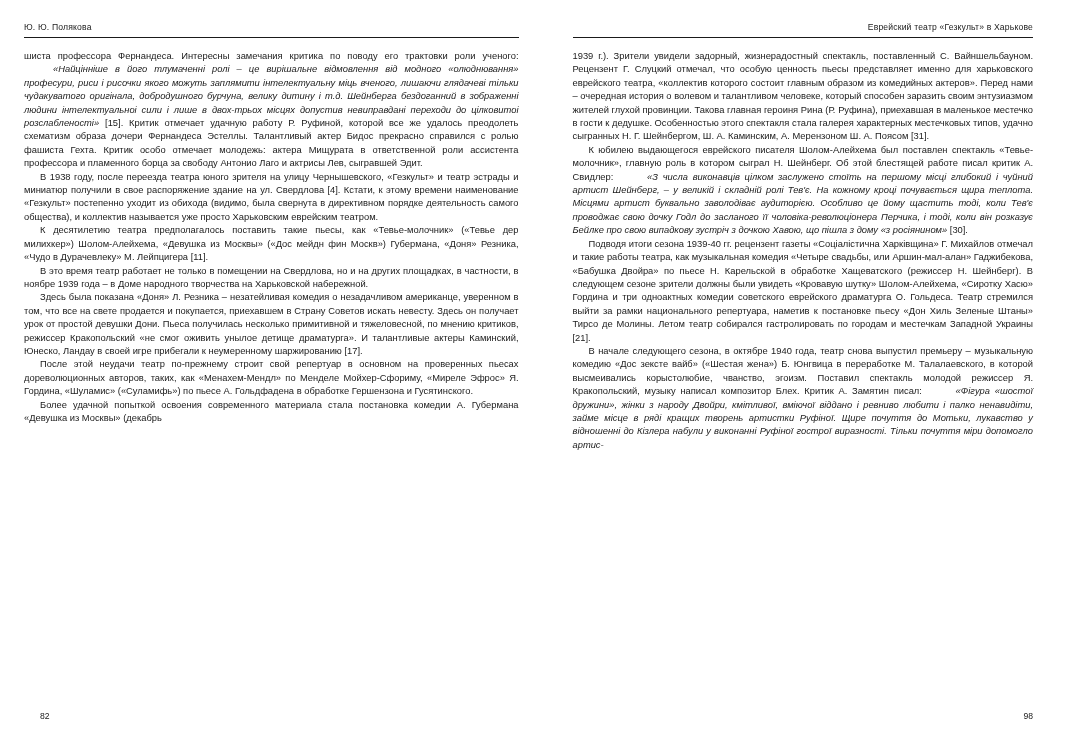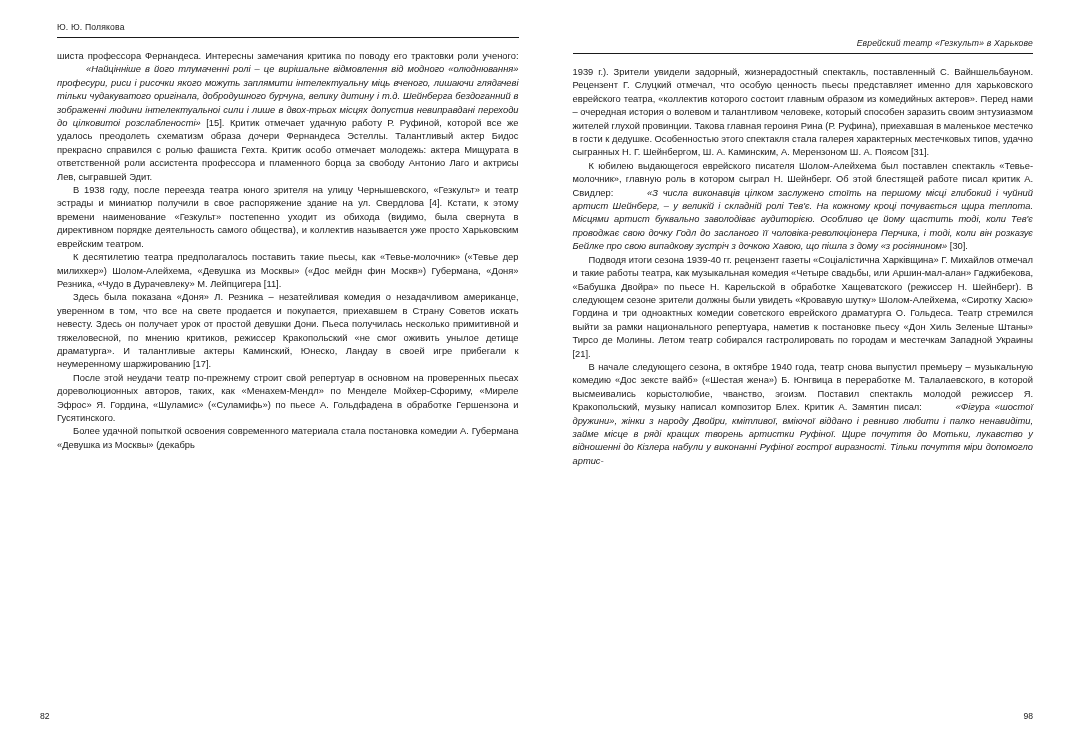--- a/index.html
+++ b/index.html
@@ -21,40 +21,38 @@
     box-sizing: border-box;
   }
   .page {
     box-sizing: border-box;
     position: relative;
     width: 536.5px;
     height: 733px;
     padding: 22px 0 0 0;
   }
   .page-left {
-    padding-left: 57px;
+    padding-left: 24px;
     padding-right: 18px;
   }
   .page-right {
     padding-left: 36px;
     padding-right: 40px;
   }
   .running-head {
     font-size: 8.6px;
     letter-spacing: 0.02em;
     padding-bottom: 5px;
     white-space: nowrap;
   }
   .running-head.left {
     text-align: left;
   }
   .running-head.right {
     text-align: right;
-    font-style: italic;
-    margin-top: 16px;
   }
   .rule {
     border-bottom: 0.9px solid #1a1a1a;
     margin-bottom: 12px;
   }
   .body-col {
     font-size: 9.35px;
     line-height: 1.435;
     text-align: justify;
     text-justify: inter-word;
@@ -88,20 +86,21 @@
 
 <div class="spread">
 
   <div class="page page-left">
     <div class="running-head left">Ю. Ю. Полякова</div>
     <div class="rule"></div>
     <div class="body-col">
         <p class="noindent"><span>шиста профессора Фернандеса. Интересны замечания критика по поводу его трактовки роли ученого: </span><span class="it">«Найцiннiше в його тлумаченнi ролi – це вирiшальне вiдмовлення вiд модного «олюднювання» професури, риси i рисочки якого можуть заплямити iнтелектуальну мiць вченого, лишаючи глядачевi тiльки чудакуватого оригiнала, добродушного бурчуна, велику дитину i т.д. Шейнберга бездоганний в зображеннi людини iнтелектуальноi сили i лише в двох-трьох мiсцях допустив невиправданi переходи до цiлковитоi розслабленостi»</span><span> [15]. Критик отмечает удачную работу Р. Руфиной, которой все же удалось преодолеть схематизм образа дочери Фернандеса Эстеллы. Талантливый актер Бидос прекрасно справился с ролью фашиста Гехта. Критик особо отмечает молодежь: актера Мищурата в ответственной роли ассистента профессора и пламенного борца за свободу Антонио Лаго и актрисы Лев, сыгравшей Эдит.</span></p>
         <p><span>В 1938 году, после переезда театра юного зрителя на улицу Чернышевского, «Гезкульт» и театр эстрады и миниатюр получили в свое распоряжение здание на ул. Свердлова [4]. Кстати, к этому времени наименование «Гезкульт» постепенно уходит из обихода (видимо, была свернута в директивном порядке деятельность самого общества), и коллектив называется уже просто Харьковским еврейским театром.</span></p>
         <p><span>К десятилетию театра предполагалось поставить такие пьесы, как «Тевье-молочник» («Тевье дер милихкер») Шолом-Алейхема, «Девушка из Москвы» («Дос мейдн фин Москв») Губермана, «Доня» Резника, «Чудо в Дурачевлеку» М. Лейпцигера [11].</span></p>
+        <p><span>В это время театр работает не только в помещении на Свердлова, но и на других площадках, в частности, в ноябре 1939 года – в Доме народного творчества на Харьковской набережной.</span></p>
         <p><span>Здесь была показана «Доня» Л. Резника – незатейливая комедия о незадачливом американце, уверенном в том, что все на свете продается и покупается, приехавшем в Страну Советов искать невесту. Здесь он получает урок от простой девушки Дони. Пьеса получилась несколько примитивной и тяжеловесной, по мнению критиков, режиссер Кракопольский «не смог оживить унылое детище драматурга». И талантливые актеры Каминский, Юнеско, Ландау в своей игре прибегали к неумеренному шаржированию [17].</span></p>
         <p><span>После этой неудачи театр по-прежнему строит свой репертуар в основном на проверенных пьесах дореволюционных авторов, таких, как «Менахем-Мендл» по Менделе Мойхер-Сфориму, «Миреле Эфрос» Я. Гордина, «Шуламис» («Суламифь») по пьесе А. Гольдфадена в обработке Гершензона и Гусятинского.</span></p>
         <p><span>Более удачной попыткой освоения современного материала стала постановка комедии А. Губермана «Девушка из Москвы» (декабрь</span></p>
       </div>
     <div class="folio folio-left">82</div>
   </div>
 
   <div class="page page-right">
     <div class="running-head right">Еврейский театр «Гезкульт» в Харькове</div>
     <div class="rule"></div>

